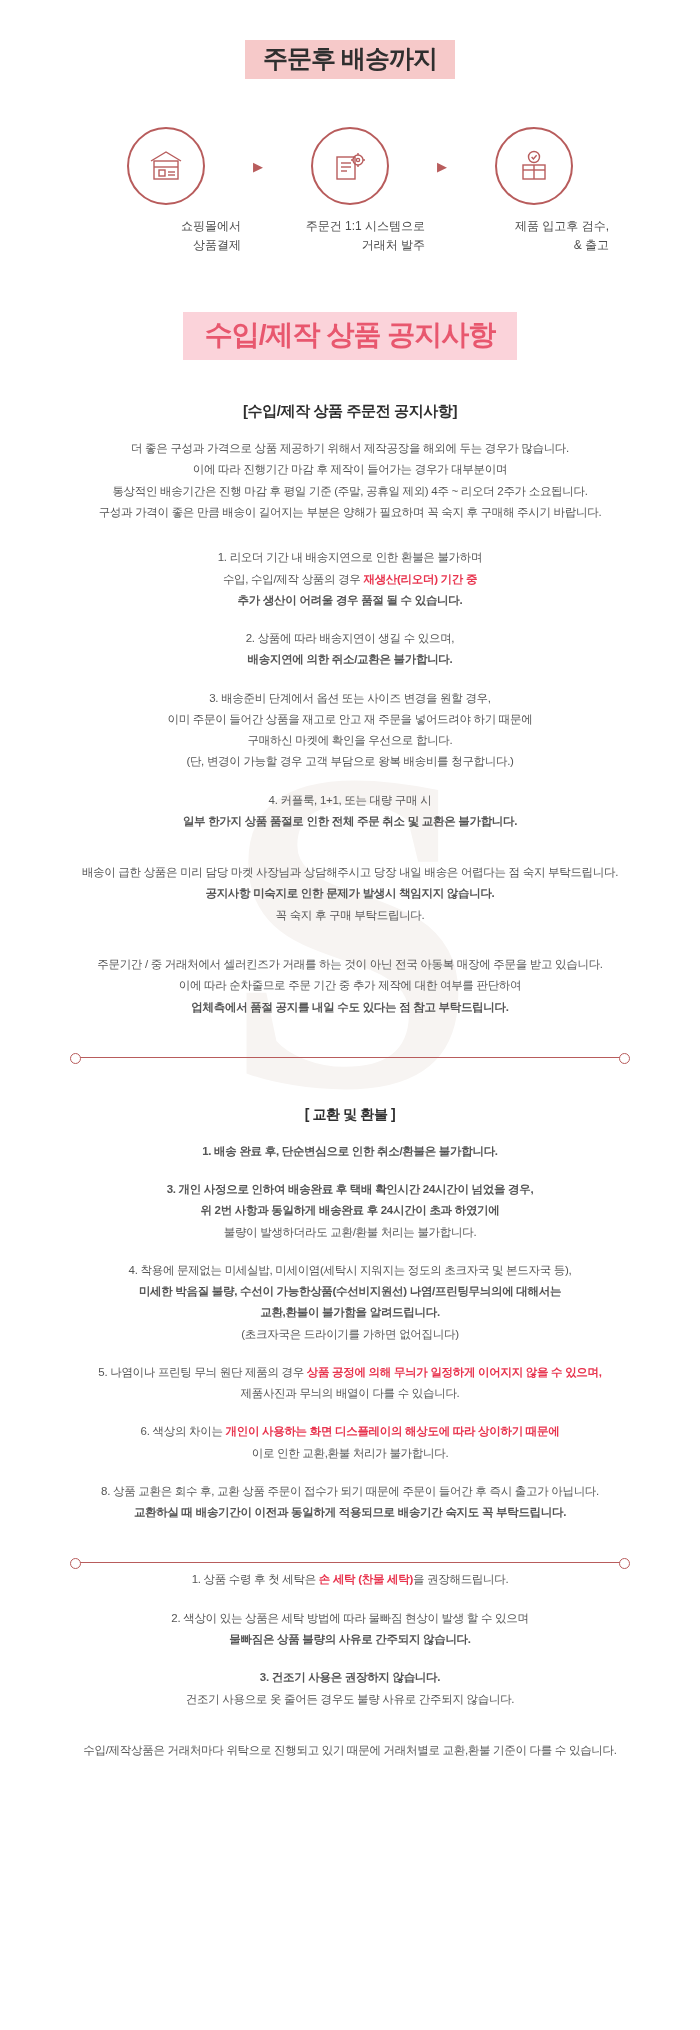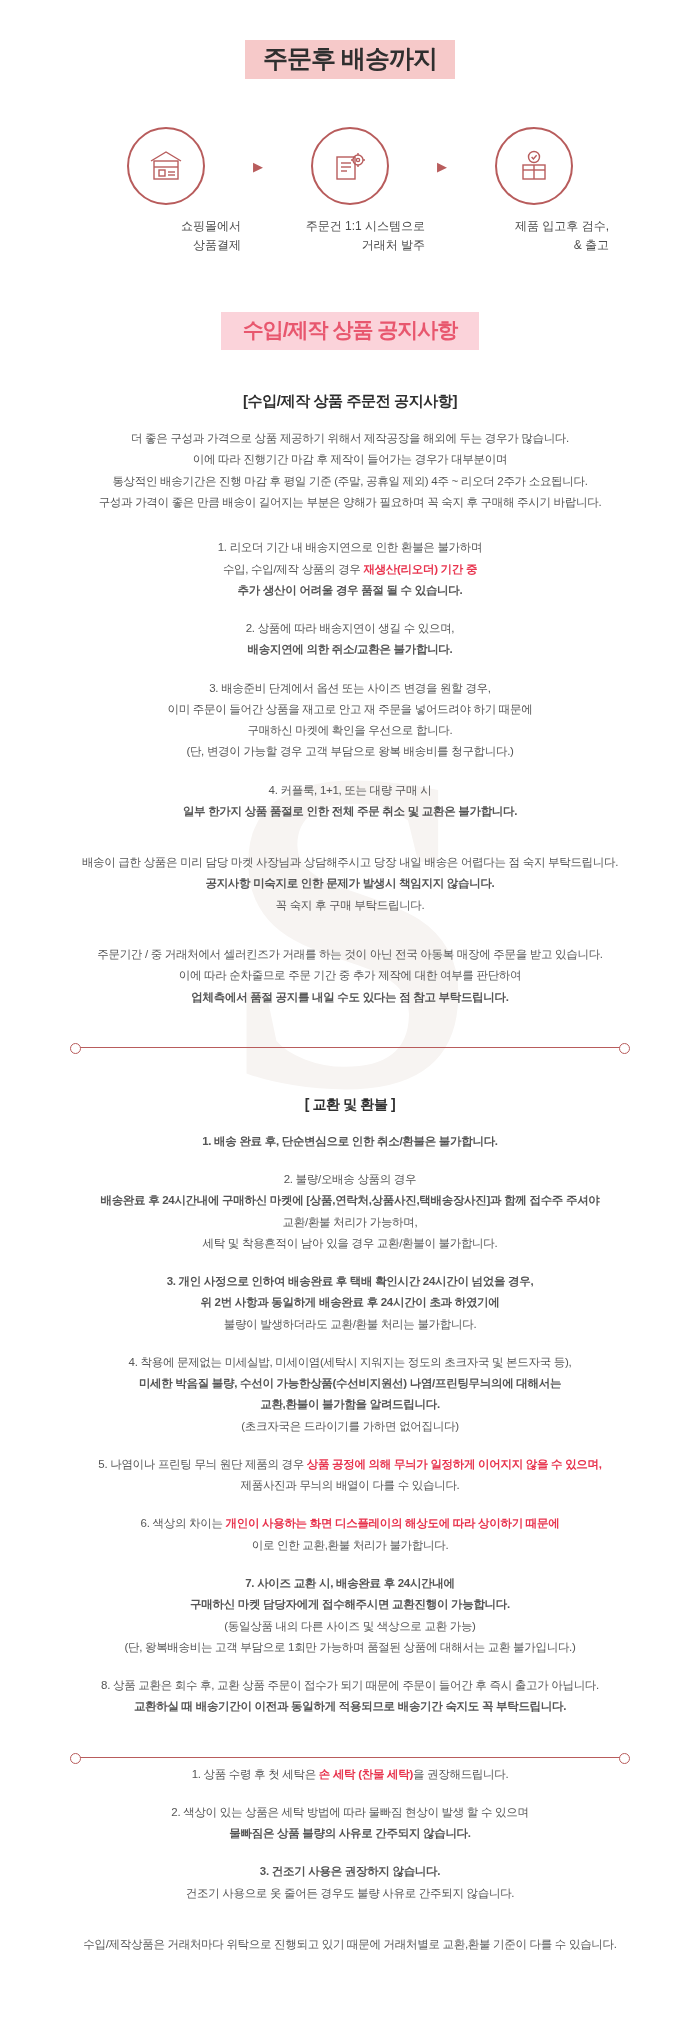--- a/index.html
+++ b/index.html
@@ -84,21 +84,21 @@
     font-size:13px;
   }
 
   
   .main-heading-wrap{
     text-align:center;
     margin-top:58px;
   }
   .main-heading{
     display:inline-block;
-    font-size:21px;
+    font-size:28px;
     font-weight:700;
     color:#e8576e;
     letter-spacing:-1px;
     padding:4px 22px 6px;
     background:#fbd3da;
   }
 
   
   .section{
     margin:0 auto;
@@ -272,26 +272,20 @@
         <div class="dot r"></div>
     </div>
 
     <div class="section">
       <div class="sec-title big">[ 교환 및 환불 ]</div>
 
       <div class="blk">
         <p class="line red">1. 배송 완료 후, 단순변심으로 인한 취소/환불은 불가합니다.</p>
       </div>
 
-      <div class="blk">
-        <p class="line">2. 불량/오배송 상품의 경우</p>
-        <p class="line red">배송완료 후 24시간내에 구매하신 마켓에 [상품,연락처,상품사진,택배송장사진]과 함께 접수주 주셔야</p>
-        <p class="line">교환/환불 처리가 가능하며,</p>
-        <p class="line">세탁 및 착용흔적이 남아 있을 경우 교환/환불이 불가합니다.</p>
-      </div>
 
       <div class="blk">
         <p class="line red">3. 개인 사정으로 인하여 배송완료 후 택배 확인시간 24시간이 넘었을 경우,</p>
         <p class="line red">위 2번 사항과 동일하게 배송완료 후 24시간이 초과 하였기에</p>
         <p class="line">불량이 발생하더라도 교환/환불 처리는 불가합니다.</p>
       </div>
 
       <div class="blk">
         <p class="line">4. 착용에 문제없는 미세실밥, 미세이염(세탁시 지워지는 정도의 초크자국 및 본드자국 등),</p>
         <p class="line red">미세한 박음질 불량, 수선이 가능한상품(수선비지원선) 나염/프린팅무늬의에 대해서는</p>
@@ -302,26 +296,20 @@
       <div class="blk">
         <p class="line">5. 나염이나 프린팅 무늬 원단 제품의 경우 <span class="red">상품 공정에 의해 무늬가 일정하게 이어지지 않을 수 있으며,</span></p>
         <p class="line">제품사진과 무늬의 배열이 다를 수 있습니다.</p>
       </div>
 
       <div class="blk">
         <p class="line">6. 색상의 차이는 <span class="red">개인이 사용하는 화면 디스플레이의 해상도에 따라 상이하기 때문에</span></p>
         <p class="line">이로 인한 교환,환불 처리가 불가합니다.</p>
       </div>
 
-      <div class="blk">
-        <p class="line red">7. 사이즈 교환 시, 배송완료 후 24시간내에</p>
-        <p class="line red">구매하신 마켓 담당자에게 접수해주시면 교환진행이 가능합니다.</p>
-        <p class="line small">(동일상품 내의 다른 사이즈 및 색상으로 교환 가능)</p>
-        <p class="line small">(단, 왕복배송비는 고객 부담으로 1회만 가능하며 품절된 상품에 대해서는 교환 불가입니다.)</p>
-      </div>
 
       <div class="blk">
         <p class="line">8. 상품 교환은 회수 후, 교환 상품 주문이 접수가 되기 때문에 주문이 들어간 후 즉시 출고가 아닙니다.</p>
         <p class="line red">교환하실 때 배송기간이 이전과 동일하게 적용되므로 배송기간 숙지도 꼭 부탁드립니다.</p>
       </div>
     </div>
 
     <div class="divider">
       <div class="bar"></div>
         <div class="dot l"></div>

